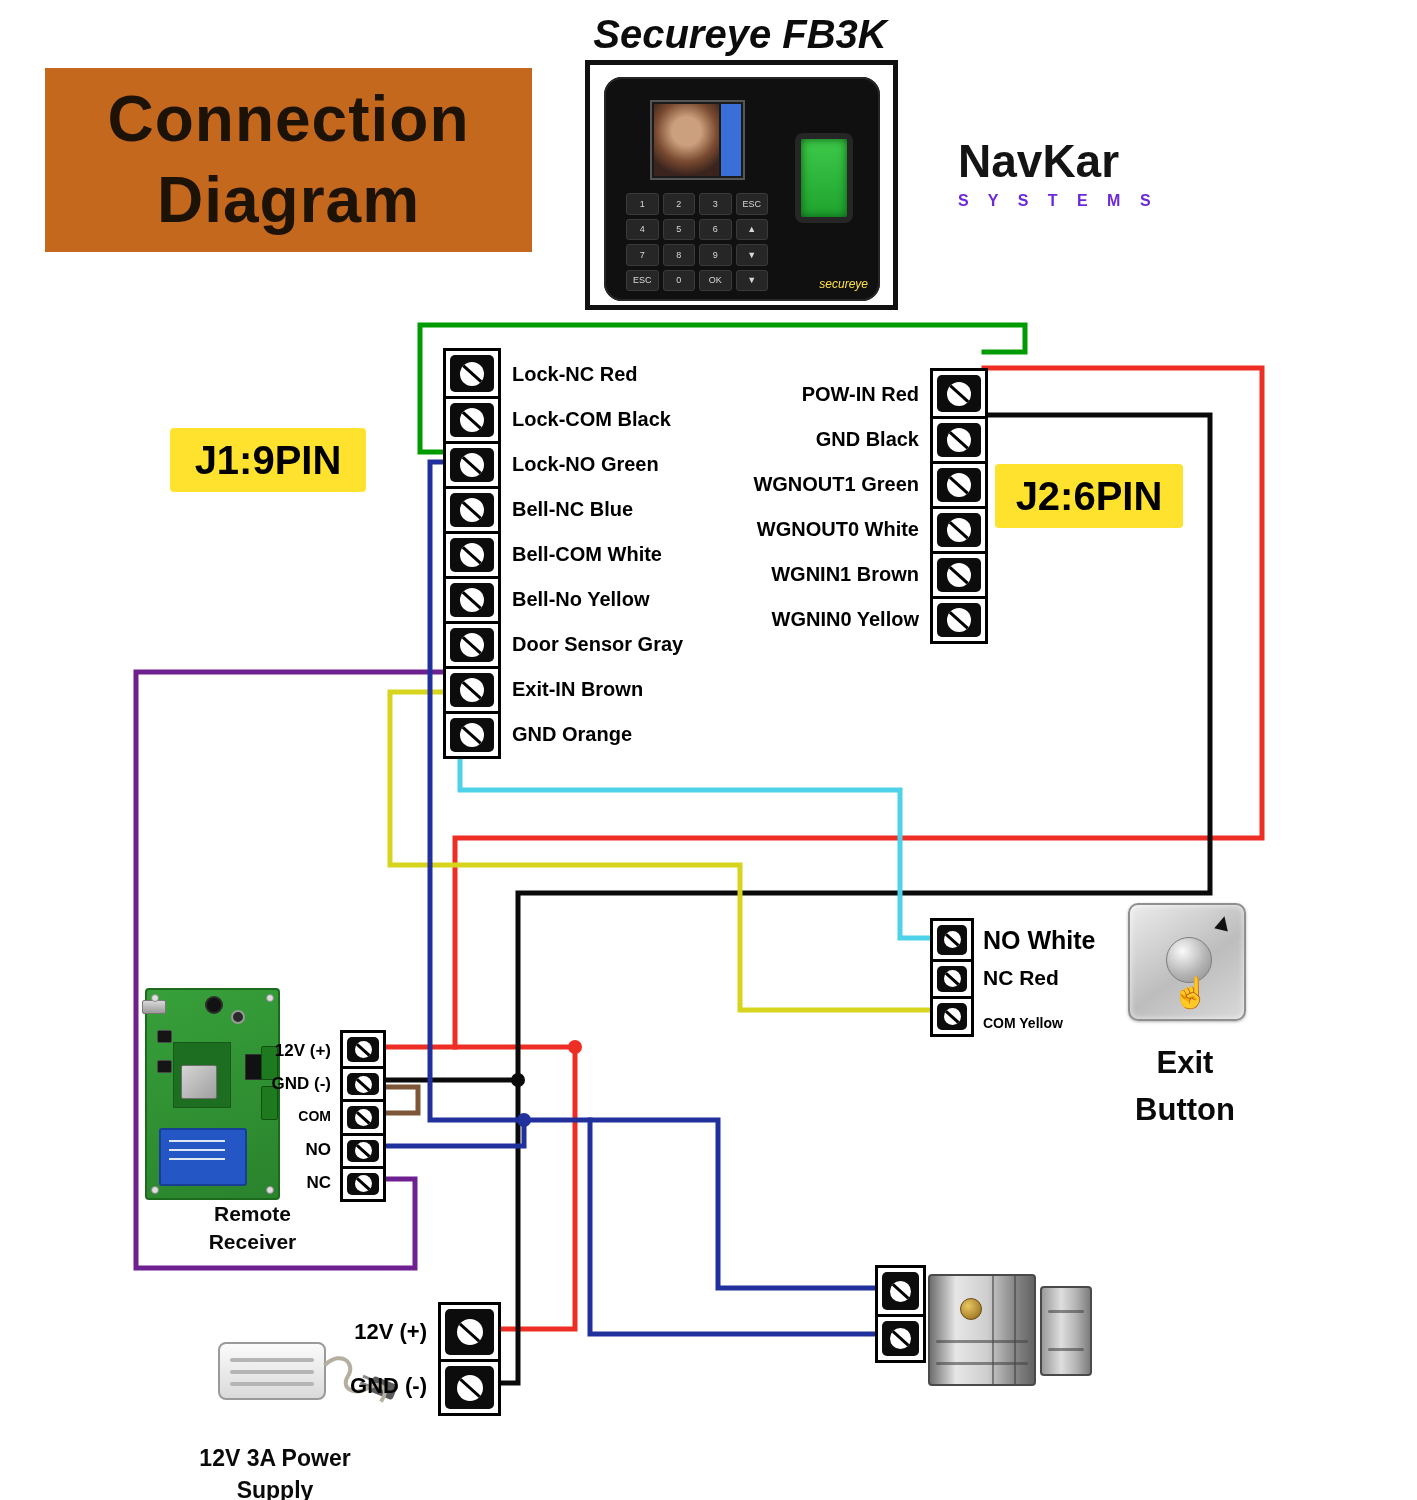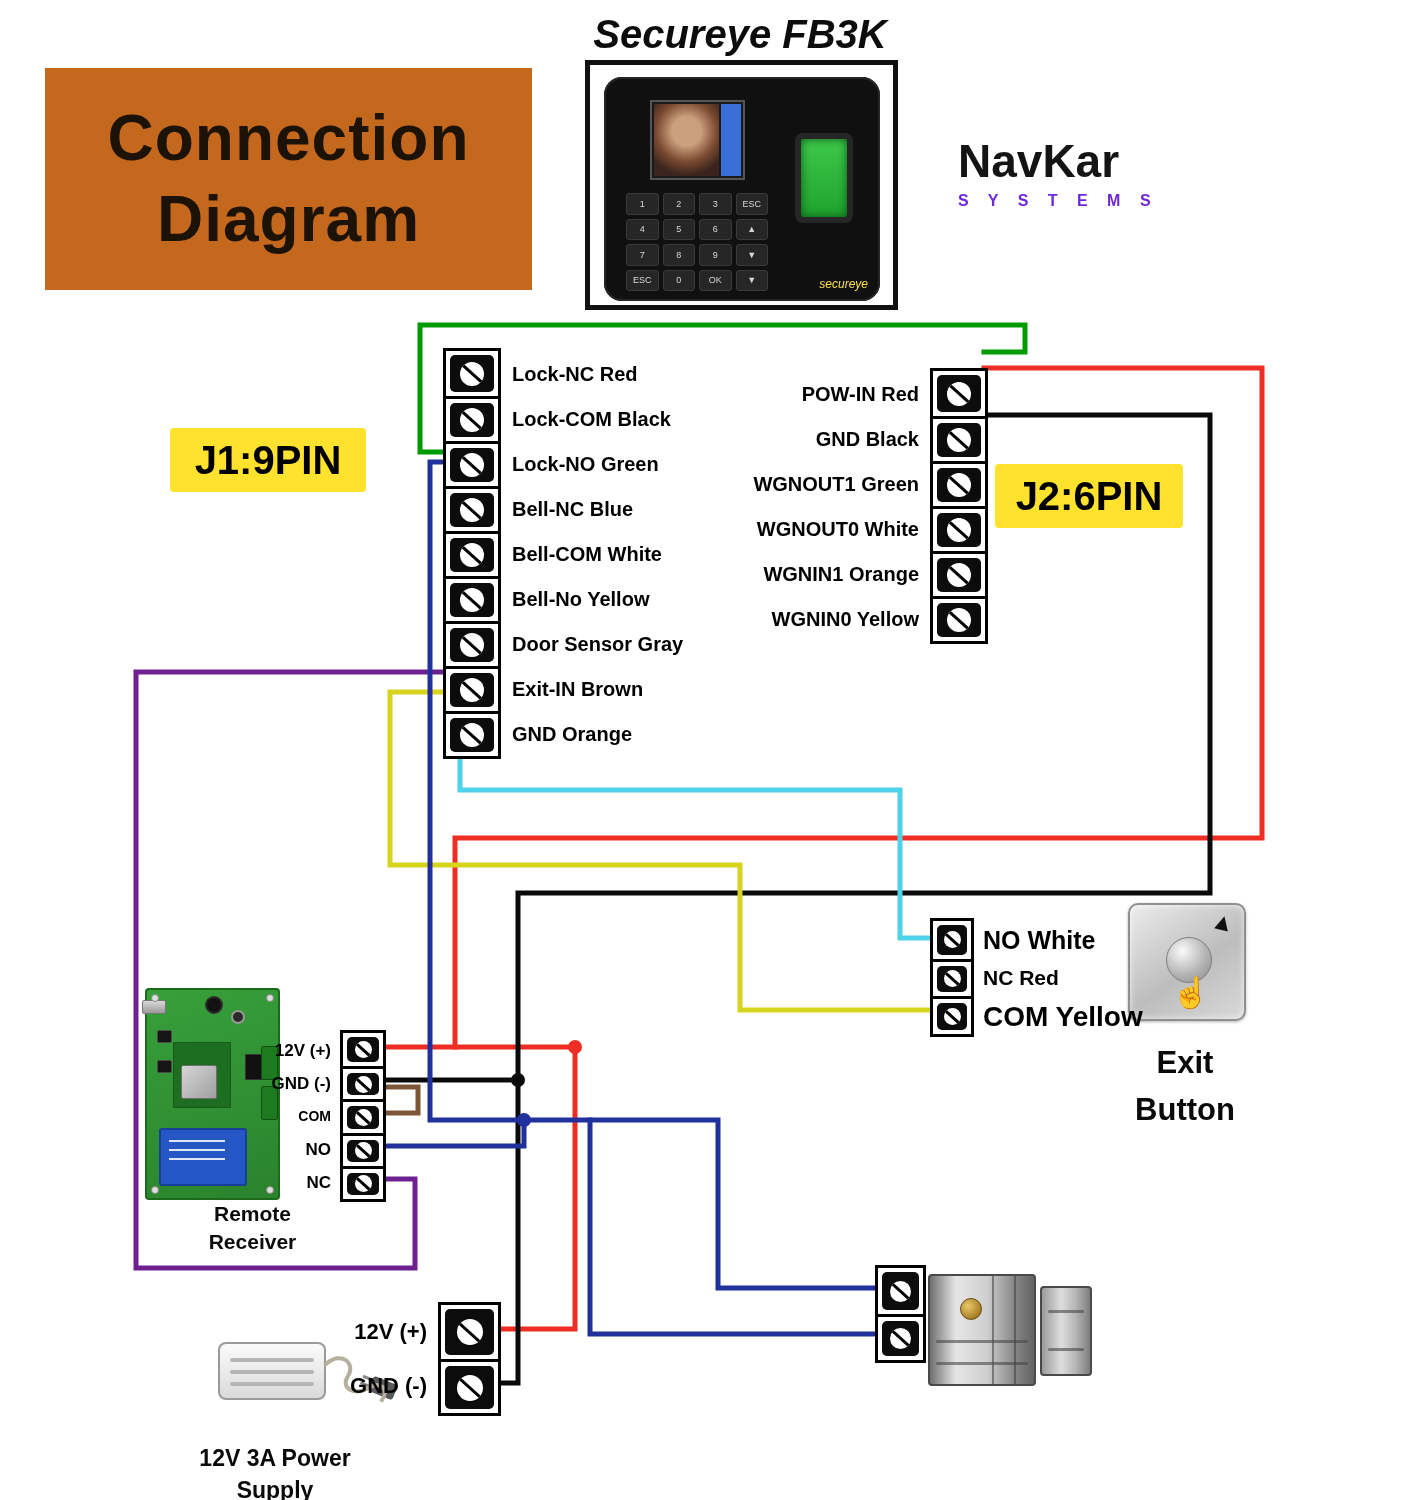--- a/index.html
+++ b/index.html
@@ -1,21 +1,21 @@
 <!DOCTYPE html>
 <html><head>
 <meta charset="utf-8">
 <style>
   *{margin:0;padding:0;box-sizing:border-box}
   body{font-family:"Liberation Sans",sans-serif;background:#fff}
   #canvas{position:relative;width:1417px;height:1500px;background:#ffffff;overflow:hidden}
   #wires{position:absolute;left:0;top:0;width:1417px;height:1500px;z-index:3}
 
   
-  #title-box{position:absolute;left:45px;top:68px;width:487px;height:222px;background:#c4681e;z-index:2;
+  #title-box{position:absolute;left:45px;top:68px;width:487px;height:184px;background:#c4681e;z-index:2;
     display:flex;flex-direction:column;align-items:center;justify-content:center;gap:14px}
   #title-box div{font-size:64px;font-weight:800;color:#1d1206;line-height:1.05;letter-spacing:1px}
 
   
   #device-caption{position:absolute;left:570px;top:12px;width:340px;text-align:center;
     font-size:40px;font-weight:800;font-style:italic;color:#0c0c0c;z-index:2}
   #device-box{position:absolute;left:585px;top:60px;width:313px;height:250px;border:5px solid #111;background:#fff;z-index:2}
   .dev-body{position:absolute;left:14px;top:12px;width:276px;height:224px;background:#101010;border-radius:18px;
     box-shadow:inset 0 0 0 2px #262626}
   .dev-screen{position:absolute;left:46px;top:23px;width:95px;height:80px;background:#1a1a1a;border:2px solid #555}
@@ -254,21 +254,21 @@
         <div class="tin">
           <div class="screw" style="height: 24px; width: 24px;"></div>
         </div>
       </div>
       <div class="pinlabel" style="top: 157.5px; font-size: 20px; right: 66px; text-align: right;">WGNOUT0 White</div>
       <div class="cell" style="height: 45px;">
         <div class="tin">
           <div class="screw" style="height: 24px; width: 24px;"></div>
         </div>
       </div>
-      <div class="pinlabel" style="top: 202.5px; font-size: 20px; right: 66px; text-align: right;">WGNIN1 Orange</div>
+      <div class="pinlabel" style="top: 202.5px; font-size: 20px; right: 66px; text-align: right;">WGNIN1 Brown</div>
       <div class="cell" style="height: 45px;">
         <div class="tin">
           <div class="screw" style="height: 24px; width: 24px;"></div>
         </div>
       </div>
       <div class="pinlabel" style="top: 247.5px; font-size: 20px; right: 66px; text-align: right;">WGNIN0 Yellow</div>
     </div>
 
   <div class="tblock" id="block-exit" style="left:930px;top:918px;width:38px">
       <div class="cell" style="height: 37.5px;">
@@ -281,21 +281,21 @@
         <div class="tin">
           <div class="screw" style="height: 17px; width: 17px;"></div>
         </div>
       </div>
       <div class="pinlabel" style="top: 56.25px; font-size: 21px; left: 50px;">NC Red</div>
       <div class="cell" style="height: 37.5px;">
         <div class="tin">
           <div class="screw" style="height: 17px; width: 17px;"></div>
         </div>
       </div>
-      <div class="pinlabel" style="top: 96px; font-size: 28px; left: 50px;">COM Yellow</div>
+      <div class="pinlabel" style="top: 102px; font-size: 14px; left: 50px;">COM Yellow</div>
     </div>
 
   <div class="tblock" id="block-receiver" style="left:340px;top:1030px;width:40px">
       <div class="cell" style="height: 33.2px;">
         <div class="tin">
           <div class="screw" style="height: 17px; width: 17px;"></div>
         </div>
       </div>
       <div class="pinlabel" style="top: 16.6px; font-size: 17px; right: 52px; text-align: right;">12V (+)</div>
       <div class="cell" style="height: 33.2px;">

